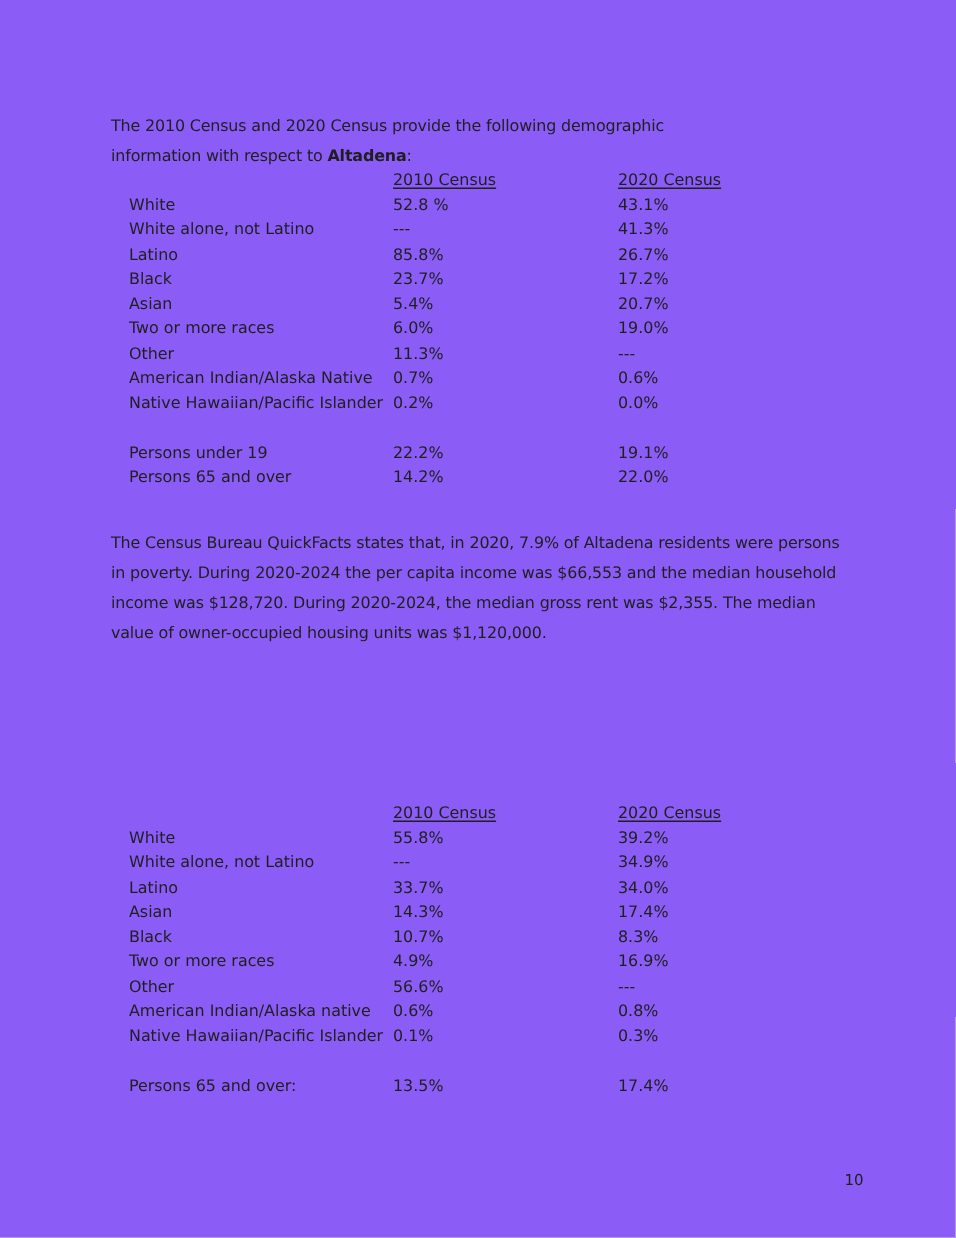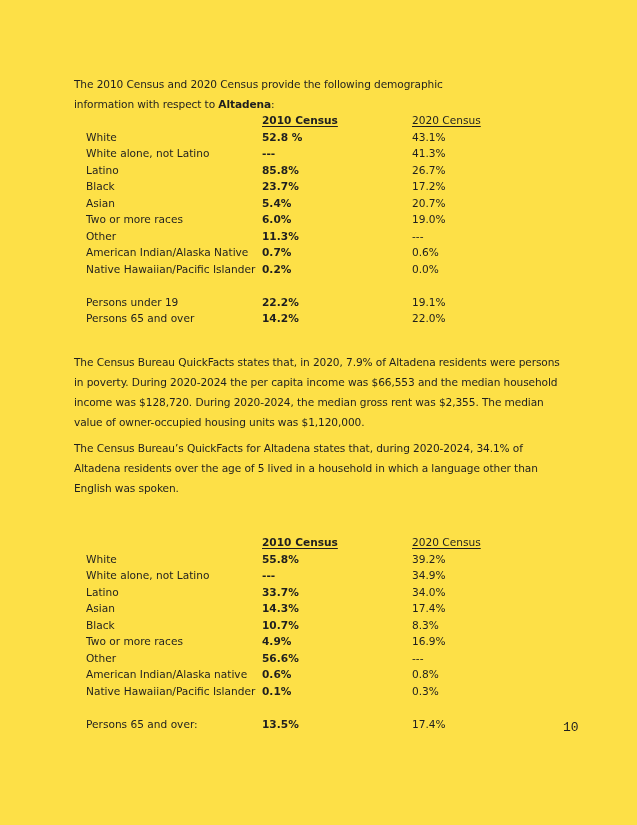--- a/index.html
+++ b/index.html
@@ -1,31 +1,31 @@
 <!DOCTYPE html>
 <html><head>
   <meta charset="utf-8">
   <style>
     html, body { margin: 0; padding: 0; background: #ffffff; }
     body {
       width: 637px; height: 825px; position: relative; overflow: hidden;
       font-family: "DejaVu Sans", sans-serif; color: #1f1f1f;
       font-size: 10.6px;
     }
-    .page { position: absolute; left: 0; top: 0; width: 637px; height: 825px; background: #fde047; }
+    .page { position: absolute; left: 0; top: 0; width: 637px; height: 825px; background: #8b5cf6; }
     .para { position: absolute; left: 74px; width: 490px; line-height: 20px; letter-spacing: -0.1px; }
     .para b { font-weight: bold; }
     .tbl { position: absolute; left: 74px; width: 420px; }
     .row { position: relative; height: 16.5px; line-height: 16.5px; }
     .row .lbl { position: absolute; left: 12px; white-space: nowrap; }
-    .row .c1 { position: absolute; left: 188px; white-space: nowrap; font-weight: bold; }
+    .row .c1 { position: absolute; left: 188px; white-space: nowrap; }
     .row .c2 { position: absolute; left: 338px; white-space: nowrap; }
     .hdr .c1, .hdr .c2 { text-decoration: underline; text-underline-offset: 2px; }
     .gap { height: 16.5px; }
-    .pagenum { position: absolute; left: 563px; top: 720px; font-size: 13px; font-family: Liberation Mono, monospace; }
+    .pagenum { position: absolute; left: 563px; top: 782px; font-size: 10px; }
   </style>
 </head>
 <body>
 
 <div class="page">
 
   <div class="para" style="top:74px;">
     <span>The 2010 Census and 2020 Census provide the following demographic</span><br>
     <span>information with respect to </span><b>Altadena</b><span>:</span>
   </div>
@@ -92,21 +92,20 @@
         <div class="row">
           <span class="lbl">Persons 65 and over</span>
           <span class="c1">14.2%</span>
           <span class="c2">22.0%</span>
         </div>
       </div>
   </div>
 
   <div class="para" style="top:352px;">The Census Bureau QuickFacts states that, in 2020, 7.9% of Altadena residents were persons in poverty. During 2020-2024 the per capita income was $66,553 and the median household income was $128,720. During 2020-2024, the median gross rent was $2,355. The median value of owner-occupied housing units was $1,120,000.</div>
 
-  <div class="para" style="top:438px;">The Census Bureau’s QuickFacts for Altadena states that, during 2020-2024, 34.1% of Altadena residents over the age of 5 lived in a household in which a language other than English was spoken.</div>
 
 
   <div class="tbl" style="top:534px;">
     <div class="row hdr">
       <span class="c1">2010 Census</span>
       <span class="c2" style="left:338px;">2020 Census</span>
     </div>
     <div id="pas-rows">
         <div class="row">
           <span class="lbl">White</span>

